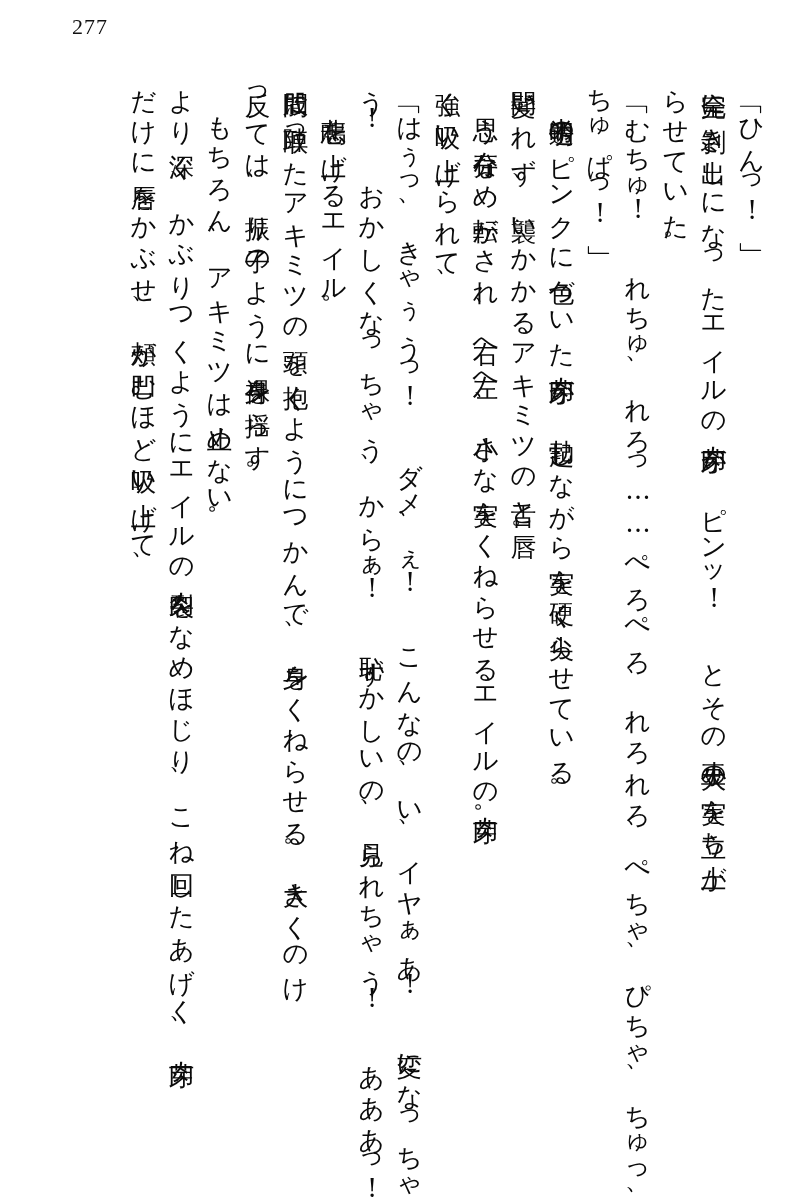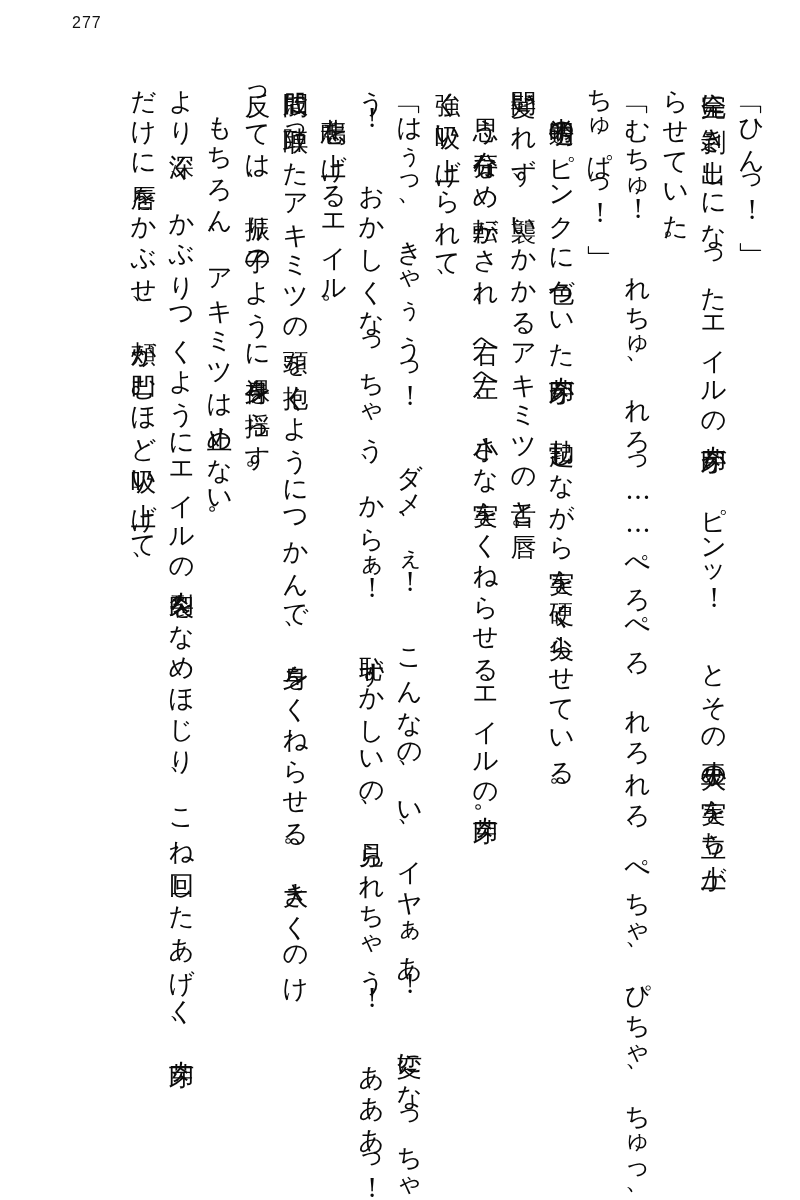--- a/index.html
+++ b/index.html
@@ -13,24 +13,24 @@
     height: 1200px;
     background: #ffffff;
     overflow: hidden;
     font-family: "Liberation Serif", "DejaVu Serif", serif;
     color: #000000;
   }
   .page-number {
     position: absolute;
     top: 14px;
     left: 72px;
-    font-size: 16px;
+    font-size: 22px;
     letter-spacing: 1px;
     color: #111111;
-    font-family: Liberation Sans, sans-serif;
+    font-family: Liberation Serif, serif;
   }
   .text-body {
     position: absolute;
     top: 72px;
     left: 36px;
     right: 36px;
     height: 1090px;
     display: flex;
     flex-direction: row-reverse;
     justify-content: flex-start;

